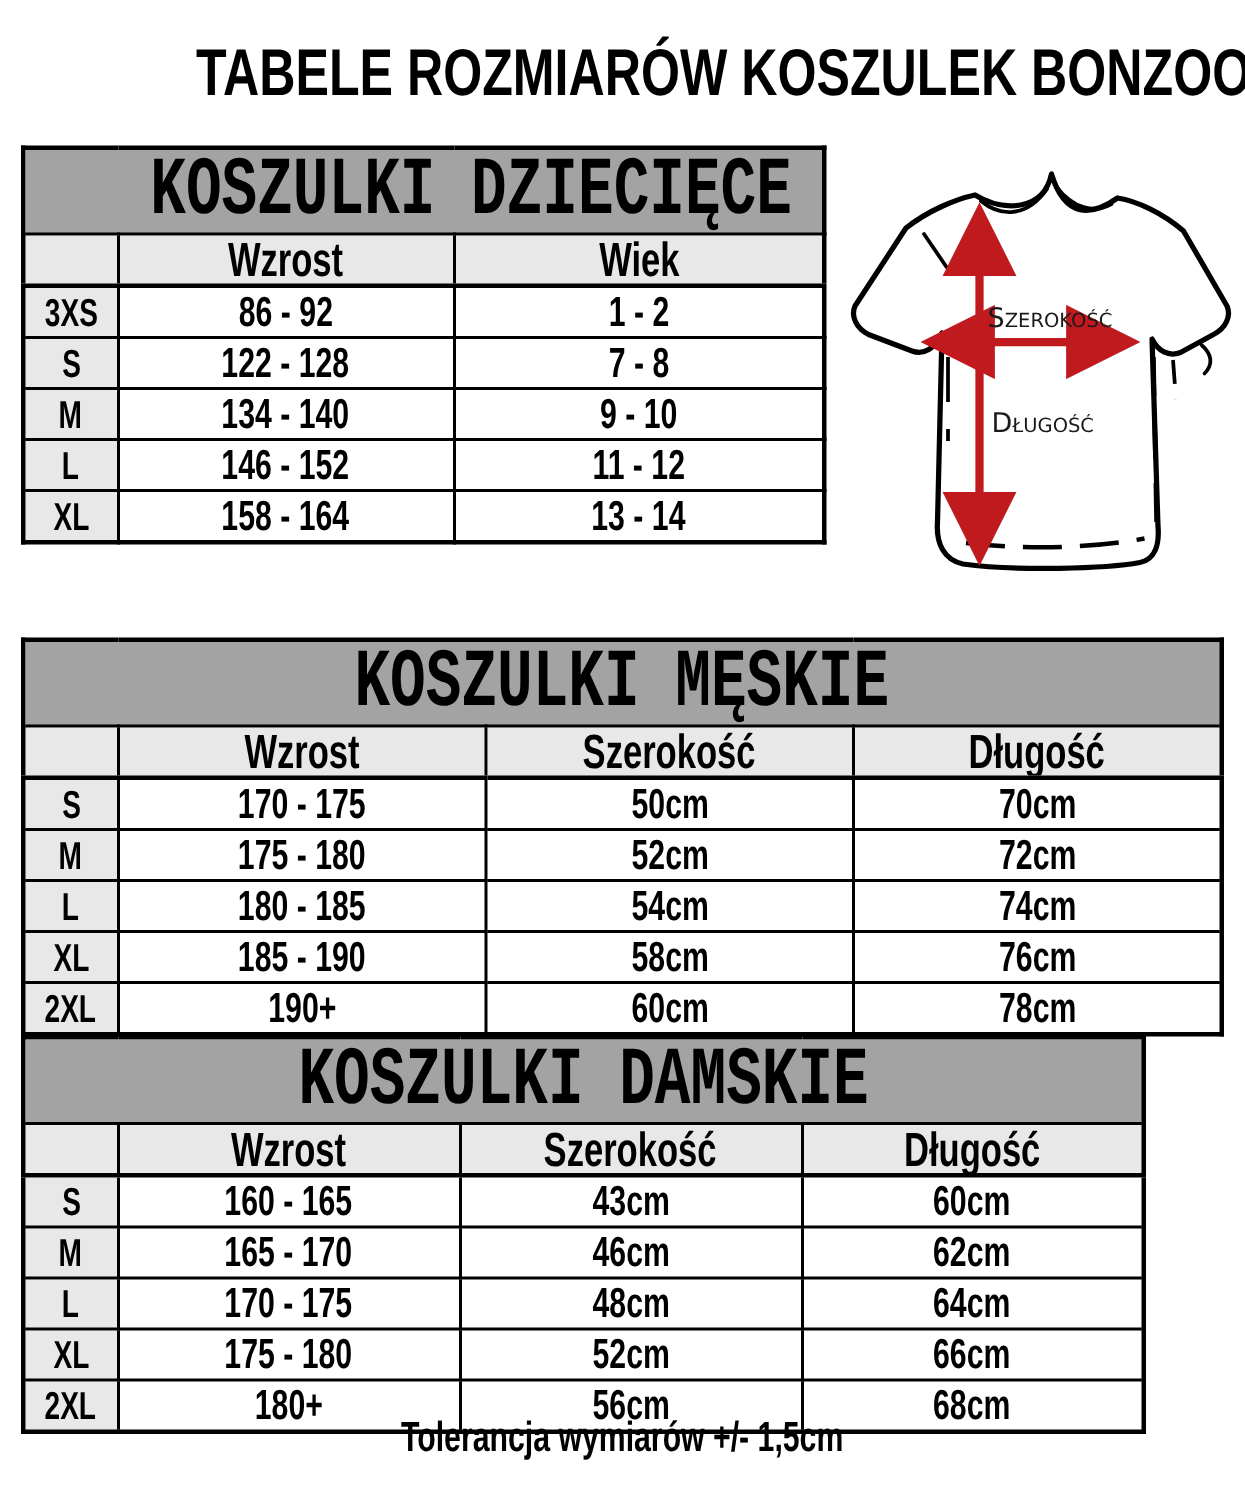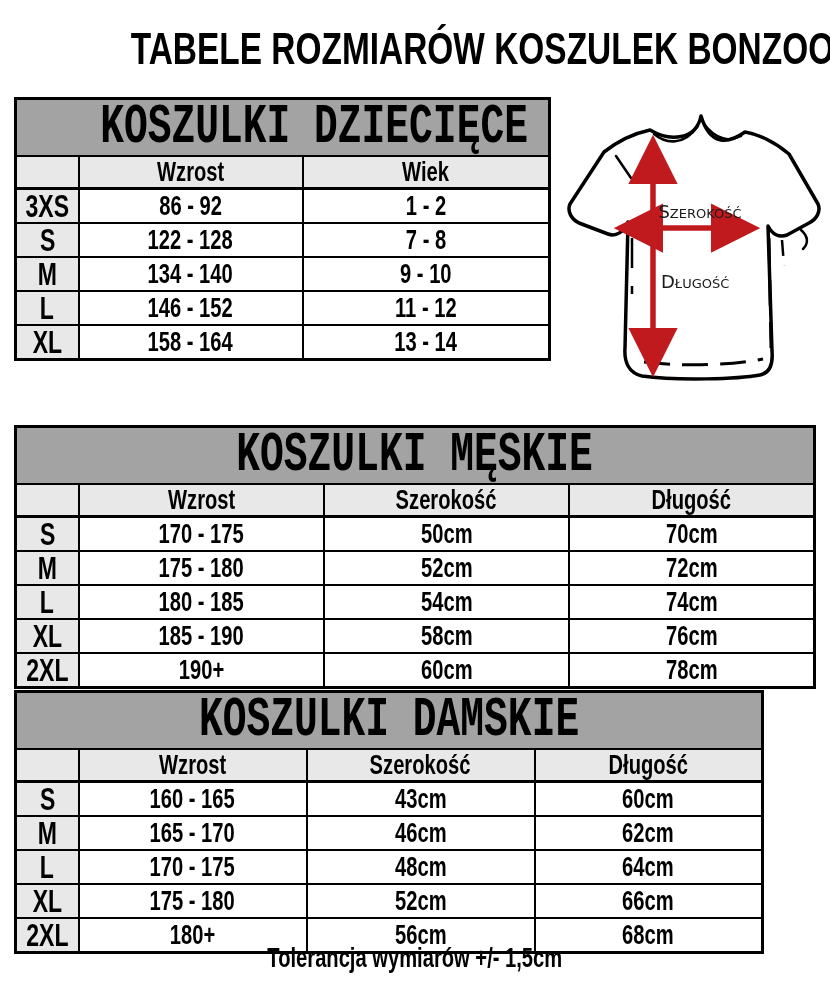--- a/index.html
+++ b/index.html
@@ -12,24 +12,24 @@
 
   .page-title{position:absolute;top:26px;left:0;width:100%;text-align:center;
               font-size:44px;font-weight:bold;line-height:46px;}
 
   .tbl{position:absolute;}
   .tbl table{border-collapse:collapse;table-layout:fixed;width:100%;
              border:3px solid #000;}
   .tbl td{border:2px solid #000;text-align:center;vertical-align:middle;
           padding:0;line-height:1;overflow:hidden;}
   .trow td{height:45px;background:#a3a3a3;font-size:55px;font-weight:bold;font-family:Liberation Mono, monospace;}
-  .hrow td{height:30px;background:#e8e8e8;font-size:28px;font-weight:bold;
+  .hrow td{height:30px;background:#e8e8e8;font-size:32px;font-weight:bold;
            border-bottom:3px solid #000;}
   .drow td{height:32px;font-size:28px;font-weight:bold;background:#ffffff;}
-  .drow td.size{background:#e8e8e8;font-size:32px;}
+  .drow td.size{background:#e8e8e8;font-size:26px;}
   .hrow td.corner{background:#e8e8e8;}
 
   .tbl-kids{left:14px;top:97px;width:537px;}
   .tbl-men{left:14px;top:425px;width:802px;border-radius:29px;}
   .tbl-women{left:14px;top:690px;width:750px;}
   col.c-size{width:63px;}
   .tbl-kids col.c-w2{width:224px;}
 
   .footer{position:absolute;top:941px;left:0;width:100%;text-align:center;
           font-size:28px;font-weight:bold;line-height:34px;}

